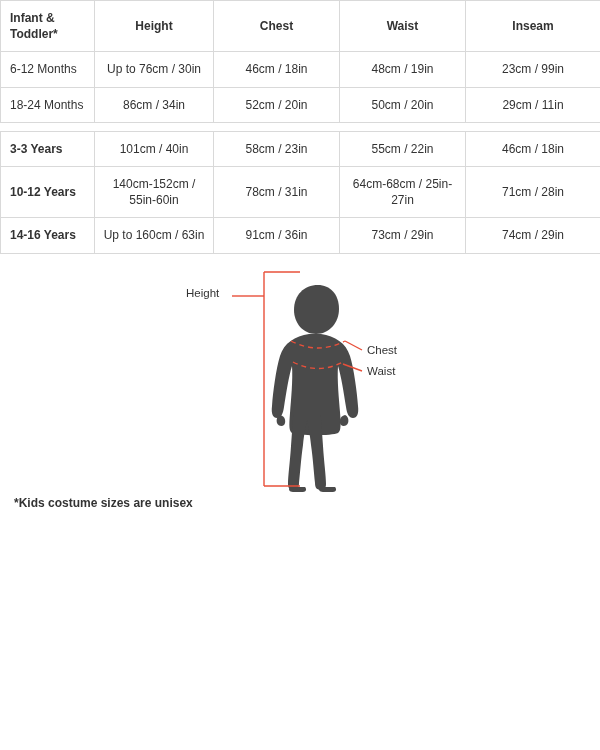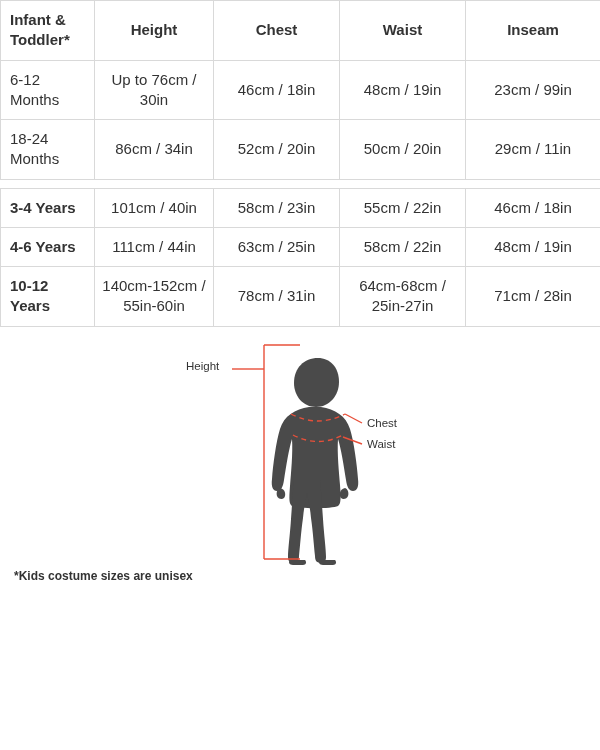--- a/index.html
+++ b/index.html
@@ -14,21 +14,21 @@
     width: 600px;
     height: 750px;
     position: relative;
     overflow: hidden;
   }
 
   table.size-table {
     width: 600px;
     border-collapse: collapse;
     table-layout: fixed;
-    font-size: 15px;
+    font-size: 12px;
   }
   table.size-table td, table.size-table th {
     border: 1px solid #d9d9d9;
     padding: 9px 6px;
     text-align: center;
     vertical-align: middle;
     font-weight: normal;
     color: #333333;
     line-height: 1.35;
   }
@@ -123,39 +123,39 @@
   <table class="size-table">
     <colgroup>
         <col class="c0">
         <col class="c1">
         <col class="c2">
         <col class="c3">
         <col class="c4">
       </colgroup>
     <tbody>
       <tr>
-        <th class="rowhead">3-4 Years</th>
+        <th class="rowhead">3-3 Years</th>
         <td>101cm / 40in</td>
         <td>58cm / 23in</td>
         <td>55cm / 22in</td>
         <td>46cm / 18in</td>
-      </tr>
-      <tr>
-        <th class="rowhead">4-6 Years</th>
-        <td>111cm / 44in</td>
-        <td>63cm / 25in</td>
-        <td>58cm / 22in</td>
-        <td>48cm / 19in</td>
       </tr>
       <tr>
         <th class="rowhead">10-12 Years</th>
         <td>140cm-152cm / 55in-60in</td>
         <td>78cm / 31in</td>
         <td>64cm-68cm / 25in-27in</td>
         <td>71cm / 28in</td>
+      </tr>
+      <tr>
+        <th class="rowhead">14-16 Years</th>
+        <td>Up to 160cm /  63in</td>
+        <td>91cm / 36in</td>
+        <td>73cm / 29in</td>
+        <td>74cm / 29in</td>
       </tr>
     </tbody>
   </table>
 
   <div class="diagram-wrap">
     <svg class="figure" width="600" height="238" viewBox="0 0 600 238">
 
       <g fill="#4a4a4a">
         <path d="M318 31
                  c -14 0 -24 10 -24 25

